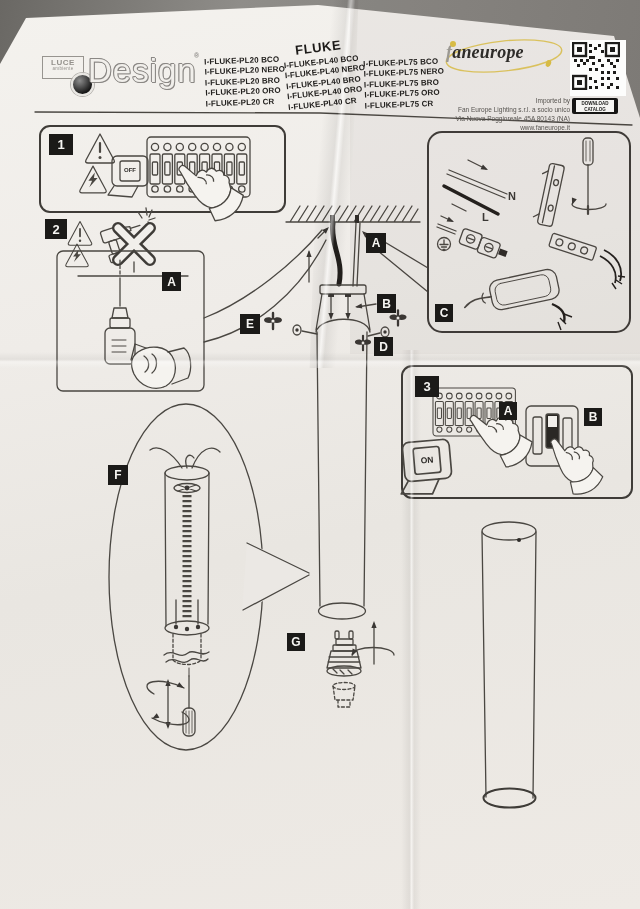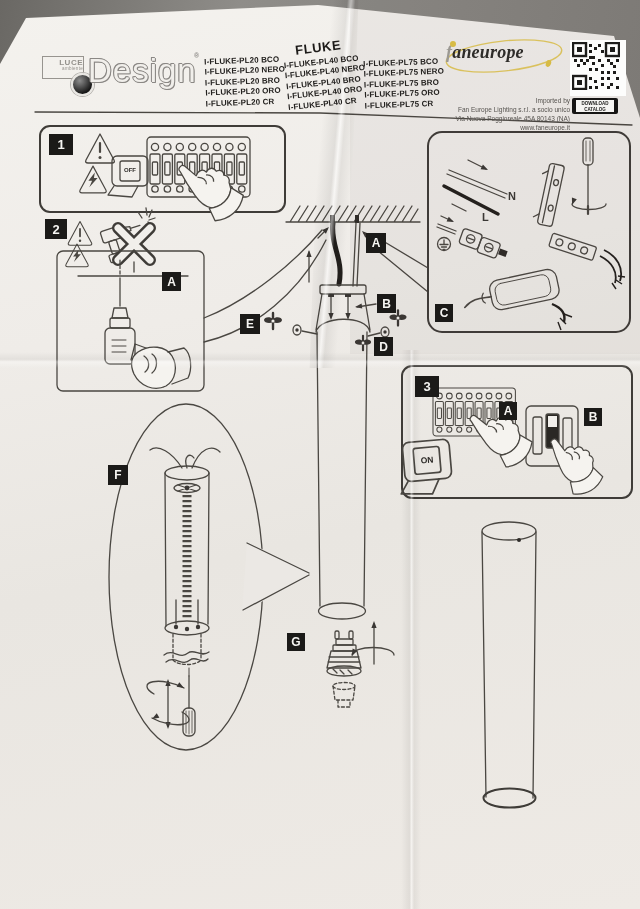--- a/index.html
+++ b/index.html
@@ -21,21 +21,21 @@
   .ln{fill:none;stroke:#4a4742;stroke-width:1.3;stroke-linecap:round;stroke-linejoin:round;}
   .ln2{fill:none;stroke:#3f3c38;stroke-width:2;stroke-linecap:round;stroke-linejoin:round;}
   .chip{position:absolute;background:#1b1a18;color:#f5f4f1;font-weight:bold;
         display:flex;align-items:center;justify-content:center;font-size:12px;}
   .codes{position:absolute;font-size:8px;font-weight:bold;color:#242220;
          line-height:10.4px;letter-spacing:.1px;white-space:nowrap;}
   .family-title{position:absolute;left:295px;top:40px;font-size:13px;font-weight:bold;
          color:#1d1b19;letter-spacing:.6px;transform:rotate(-7deg);}
   .luce-logo{position:absolute;left:42px;top:46px;width:165px;height:64px;}
   .luce-box{position:absolute;left:0;top:10px;width:40px;height:21px;border:1.5px solid #97948f;
-            color:#94918c;text-align:right;line-height:1;}
+            color:#94918c;text-align:center;line-height:1;}
   .luce-box .l1{font-size:8px;font-weight:bold;letter-spacing:.5px;margin-top:2px;}
   .luce-box .l2{font-size:4.5px;letter-spacing:.3px;}
   .luce-ball{position:absolute;left:29px;top:27px;width:19px;height:19px;border-radius:50%;
              background:radial-gradient(circle at 35% 30%,#8d8d8d,#161616 72%);
              border:2px solid #e9e7e3;box-shadow:0 0 0 1px #b7b4b0;}
   .design-word{position:absolute;left:46px;top:6px;font-size:33px;font-weight:normal;letter-spacing:1px;
       color:#f1efeb;text-shadow:1px 0 0 #8b8885,-1px 0 0 #8b8885,0 1px 0 #8b8885,0 -1px 0 #8b8885,1px 1px 0 #8b8885,-1px -1px 0 #8b8885;}
   .design-reg{position:absolute;left:152px;top:6px;font-size:7px;color:#8b8885;font-weight:bold;}
   .fane{position:absolute;left:440px;top:34px;width:134px;height:96px;}
   .fane-word{position:absolute;left:6px;top:8px;font-family:"Liberation Serif",serif;font-weight:bold;

